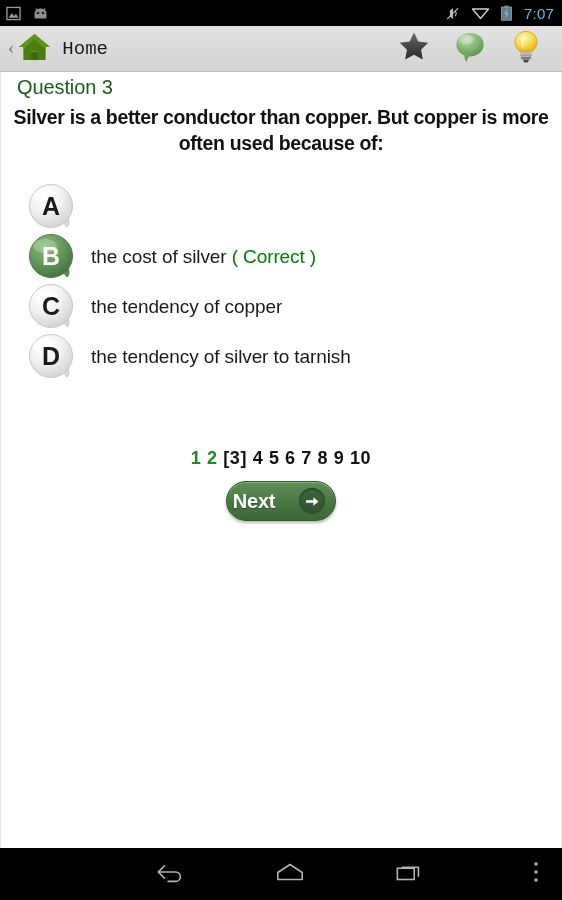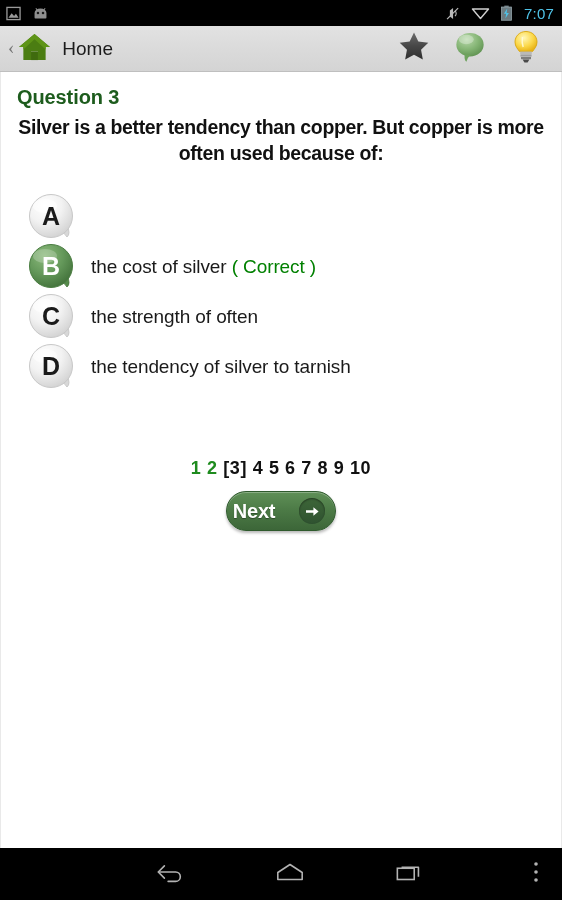--- a/index.html
+++ b/index.html
@@ -73,21 +73,21 @@
     color: #777;
     font-size: 19px;
     line-height: 1;
     padding: 0 4px 2px 2px;
     font-family: "Liberation Serif", serif;
   }
   .home-title {
     font-size: 19px;
     color: #1c1c1c;
     padding-left: 11px;
-    font-family: Liberation Sans, sans-serif;
+    font-family: Liberation Mono, monospace;
   }
   .ab-right {
     display: flex;
     align-items: center;
     gap: 0px;
     padding-right: 8px;
   }
   .ab-btn {
     width: 56px;
     height: 46px;
@@ -102,22 +102,22 @@
     background: #ffffff;
     border-left: 1px solid #e9e9e9;
     border-right: 1px solid #e9e9e9;
     box-sizing: border-box;
     overflow: hidden;
     position: relative;
   }
   .q-header {
     color: #1d5c1d;
     font-size: 20px;
-    font-weight: bold;
-    padding: 14px 0 0 16px;
+    font-weight: normal;
+    padding: 4px 0 0 16px;
     letter-spacing: -0.1px;
   }
   .q-text {
     font-size: 19.5px;
     font-weight: bold;
     color: #111111;
     text-align: center;
     line-height: 1.32;
     padding: 6px 4px 0 4px;
     letter-spacing: -0.35px;
@@ -330,21 +330,21 @@
             <path d="M9.6 29.4 L16.4 29.4 L14.6 32.6 L11.4 32.6 Z" fill="#4a4a4a"></path>
           </svg>
         </span>
       </div>
     </div>
   </div>
 
   <div class="content">
 
     <div class="q-header">Question 3</div>
-    <div class="q-text">Silver is a better tendency than copper. But copper is more often used because of:</div>
+    <div class="q-text">Silver is a better conductor than copper. But copper is more often used because of:</div>
 
     <div class="options">
 
       <div class="option-row">
         <div class="bubble-wrap">
           <svg width="62" height="50" viewBox="0 0 62 50">
             <defs>
               <radialGradient id="grayBub" cx="36%" cy="26%" r="82%">
                 <stop offset="0%" stop-color="#ffffff"></stop>
                 <stop offset="48%" stop-color="#f2f2f2"></stop>
@@ -384,21 +384,21 @@
       <div class="option-row">
         <div class="bubble-wrap">
           <svg width="62" height="50" viewBox="0 0 62 50">
             <path d="M42 33 Q46 42 42 45 Q39 40 33 37 Z" fill="#d8d8d8" stroke="#c2c2c2" stroke-width="0.8"></path>
             <circle cx="26" cy="24" r="21.5" fill="url(#grayBub)" stroke="#c8c8c8" stroke-width="1"></circle>
             <ellipse cx="20" cy="14" rx="12" ry="7" fill="rgba(255,255,255,0.55)"></ellipse>
             <text x="26" y="33" text-anchor="middle" font-family="Liberation Sans, sans-serif" font-size="25" font-weight="bold" fill="#1a1a1a">C</text>
           </svg>
         </div>
         <div class="option-text">
-          <span>the strength of often</span>
+          <span>the tendency of copper</span>
           <span class="verdict-wrong"></span>
         </div>
       </div>
 
       <div class="option-row">
         <div class="bubble-wrap">
           <svg width="62" height="50" viewBox="0 0 62 50">
             <path d="M42 33 Q46 42 42 45 Q39 40 33 37 Z" fill="#d8d8d8" stroke="#c2c2c2" stroke-width="0.8"></path>
             <circle cx="26" cy="24" r="21.5" fill="url(#grayBub)" stroke="#c8c8c8" stroke-width="1"></circle>
             <ellipse cx="20" cy="14" rx="12" ry="7" fill="rgba(255,255,255,0.55)"></ellipse>

